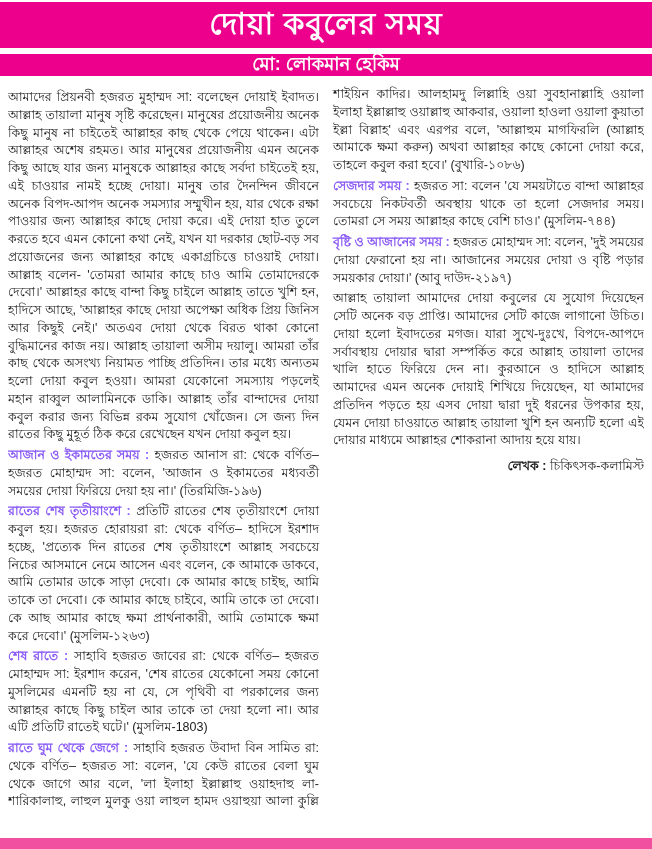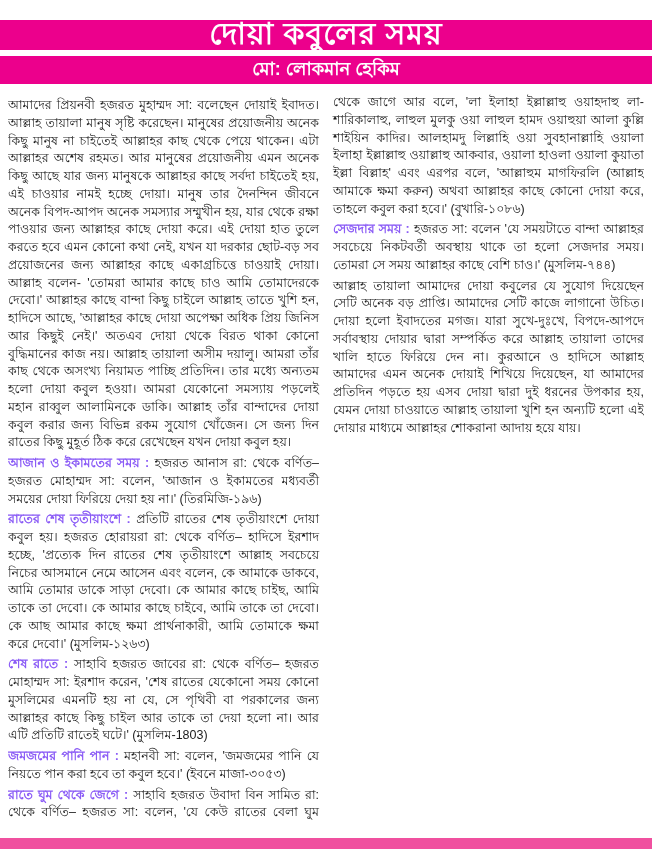--- a/index.html
+++ b/index.html
@@ -9,23 +9,23 @@
     position: relative; overflow: hidden;
     font-family: "Liberation Sans", "DejaVu Sans", sans-serif;
     color: #1b1b1b;
   }
   .banner {
     background: var(--accent, #ec008c);
     color: #ffffff;
     display: flex; align-items: center; justify-content: center;
     text-align: center;
   }
-  .title-banner { margin-top: 20px; height: 30px; }
+  .title-banner { margin-top: 2px; height: 46px; }
   .title-banner h1 { font-size: 30px; font-weight: bold; letter-spacing: 1px; }
-  .author-banner { margin-top: 6px; height: 28px; }
+  .author-banner { margin-top: 6px; height: 22px; }
   .author-banner h2 { font-size: 18px; font-weight: bold; }
   .article {
     margin: 10px 8px 0 8px;
     height: 738px;
     column-count: 2;
     column-gap: 14px;
     column-fill: auto;
     overflow: hidden;
     font-size: 12.5px;
     line-height: 1.42;
@@ -61,28 +61,29 @@
   <main class="article">
 
     <p class="para"><span>আমাদের প্রিয়নবী হজরত মুহাম্মদ সা: বলেছেন দোয়াই ইবাদত। আল্লাহ তায়ালা মানুষ সৃষ্টি করেছেন। মানুষের প্রয়োজনীয় অনেক কিছু মানুষ না চাইতেই আল্লাহর কাছ থেকে পেয়ে থাকেন। এটা আল্লাহর অশেষ রহমত। আর মানুষের প্রয়োজনীয় এমন অনেক কিছু আছে যার জন্য মানুষকে আল্লাহর কাছে সর্বদা চাইতেই হয়, এই চাওয়ার নামই হচ্ছে দোয়া। মানুষ তার দৈনন্দিন জীবনে অনেক বিপদ-আপদ অনেক সমস্যার সম্মুখীন হয়, যার থেকে রক্ষা পাওয়ার জন্য আল্লাহর কাছে দোয়া করে। এই দোয়া হাত তুলে করতে হবে এমন কোনো কথা নেই, যখন যা দরকার ছোট-বড় সব প্রয়োজনের জন্য আল্লাহর কাছে একাগ্রচিত্তে চাওয়াই দোয়া। আল্লাহ বলেন- 'তোমরা আমার কাছে চাও আমি তোমাদেরকে দেবো।' আল্লাহর কাছে বান্দা কিছু চাইলে আল্লাহ তাতে খুশি হন, হাদিসে আছে, 'আল্লাহর কাছে দোয়া অপেক্ষা অধিক প্রিয় জিনিস আর কিছুই নেই।' অতএব দোয়া থেকে বিরত থাকা কোনো বুদ্ধিমানের কাজ নয়। আল্লাহ তায়ালা অসীম দয়ালু। আমরা তাঁর কাছ থেকে অসংখ্য নিয়ামত পাচ্ছি প্রতিদিন। তার মধ্যে অন্যতম হলো দোয়া কবুল হওয়া। আমরা যেকোনো সমস্যায় পড়লেই মহান রাব্বুল আলামিনকে ডাকি। আল্লাহ তাঁর বান্দাদের দোয়া কবুল করার জন্য বিভিন্ন রকম সুযোগ খোঁজেন। সে জন্য দিন রাতের কিছু মুহূর্ত ঠিক করে রেখেছেন যখন দোয়া কবুল হয়।</span></p>
 
     <p class="para"><strong class="heading">আজান ও ইকামতের সময় :</strong> <span>হজরত আনাস রা: থেকে বর্ণিত– হজরত মোহাম্মদ সা: বলেন, 'আজান ও ইকামতের মধ্যবর্তী সময়ের দোয়া ফিরিয়ে দেয়া হয় না।' (তিরমিজি-১৯৬)</span></p>
 
     <p class="para"><strong class="heading">রাতের শেষ তৃতীয়াংশে :</strong> <span>প্রতিটি রাতের শেষ তৃতীয়াংশে দোয়া কবুল হয়। হজরত হোরায়রা রা: থেকে বর্ণিত– হাদিসে ইরশাদ হচ্ছে, 'প্রত্যেক দিন রাতের শেষ তৃতীয়াংশে আল্লাহ সবচেয়ে নিচের আসমানে নেমে আসেন এবং বলেন, কে আমাকে ডাকবে, আমি তোমার ডাকে সাড়া দেবো। কে আমার কাছে চাইছ, আমি তাকে তা দেবো। কে আমার কাছে চাইবে, আমি তাকে তা দেবো। কে আছ আমার কাছে ক্ষমা প্রার্থনাকারী, আমি তোমাকে ক্ষমা করে দেবো।' (মুসলিম-১২৬৩)</span></p>
 
     <p class="para"><strong class="heading">শেষ রাতে :</strong> <span>সাহাবি হজরত জাবের রা: থেকে বর্ণিত– হজরত মোহাম্মদ সা: ইরশাদ করেন, 'শেষ রাতের যেকোনো সময় কোনো মুসলিমের এমনটি হয় না যে, সে পৃথিবী বা পরকালের জন্য আল্লাহর কাছে কিছু চাইল আর তাকে তা দেয়া হলো না। আর এটি প্রতিটি রাতেই ঘটে।' (মুসলিম-1803)</span></p>
 
-    <p class="para"><strong class="heading">জমজমের পানি পান :</strong> <span>মহানবী সা: বলেন, 'জমজমের পানি যে নিয়তে পান করা হবে তা কবুল হবে।' (ইবনে মাজা-৩০৫৩)</span></p>
 
     <p class="para"><strong class="heading">রাতে ঘুম থেকে জেগে :</strong> <span>সাহাবি হজরত উবাদা বিন সামিত রা: থেকে বর্ণিত– হজরত সা: বলেন, 'যে কেউ রাতের বেলা ঘুম থেকে জাগে আর বলে, 'লা ইলাহা ইল্লাল্লাহু ওয়াহদাহু লা-শারিকালাহু, লাহুল মুলকু ওয়া লাহুল হামদ ওয়াহুয়া আলা কুল্লি শাইয়িন কাদির। আলহামদু লিল্লাহি ওয়া সুবহানাল্লাহি ওয়ালা ইলাহা ইল্লাল্লাহু ওয়াল্লাহু আকবার, ওয়ালা হাওলা ওয়ালা কুয়াতা ইল্লা বিল্লাহ' এবং এরপর বলে, 'আল্লাহুম মাগফিরলি (আল্লাহ আমাকে ক্ষমা করুন) অথবা আল্লাহর কাছে কোনো দোয়া করে, তাহলে কবুল করা হবে।' (বুখারি-১০৮৬)</span></p>
 
     <p class="para"><strong class="heading">সেজদার সময় :</strong> <span>হজরত সা: বলেন 'যে সময়টাতে বান্দা আল্লাহর সবচেয়ে নিকটবর্তী অবস্থায় থাকে তা হলো সেজদার সময়। তোমরা সে সময় আল্লাহর কাছে বেশি চাও।' (মুসলিম-৭৪৪)</span></p>
 
 
+    <p class="para"><strong class="heading">বৃষ্টি ও আজানের সময় :</strong> <span>হজরত মোহাম্মদ সা: বলেন, 'দুই সময়ের দোয়া ফেরানো হয় না। আজানের সময়ের দোয়া ও বৃষ্টি পড়ার সময়কার দোয়া।' (আবু দাউদ-২১৯৭)</span></p>
 
     <p class="para"><span>আল্লাহ তায়ালা আমাদের দোয়া কবুলের যে সুযোগ দিয়েছেন সেটি অনেক বড় প্রাপ্তি। আমাদের সেটি কাজে লাগানো উচিত। দোয়া হলো ইবাদতের মগজ। যারা সুখে-দুঃখে, বিপদে-আপদে সর্বাবস্থায় দোয়ার দ্বারা সম্পর্কিত করে আল্লাহ তায়ালা তাদের খালি হাতে ফিরিয়ে দেন না। কুরআনে ও হাদিসে আল্লাহ আমাদের এমন অনেক দোয়াই শিখিয়ে দিয়েছেন, যা আমাদের প্রতিদিন পড়তে হয় এসব দোয়া দ্বারা দুই ধরনের উপকার হয়, যেমন দোয়া চাওয়াতে আল্লাহ তায়ালা খুশি হন অন্যটি হলো এই দোয়ার মাধ্যমে আল্লাহর শোকরানা আদায় হয়ে যায়।</span></p>
 
+    <p class="byline"><strong>লেখক :</strong> <span>চিকিৎসক-কলামিস্ট</span></p>
 
   </main>
 
   <div class="footer-bar"></div>
 
 </div>
 
 </body></html>

